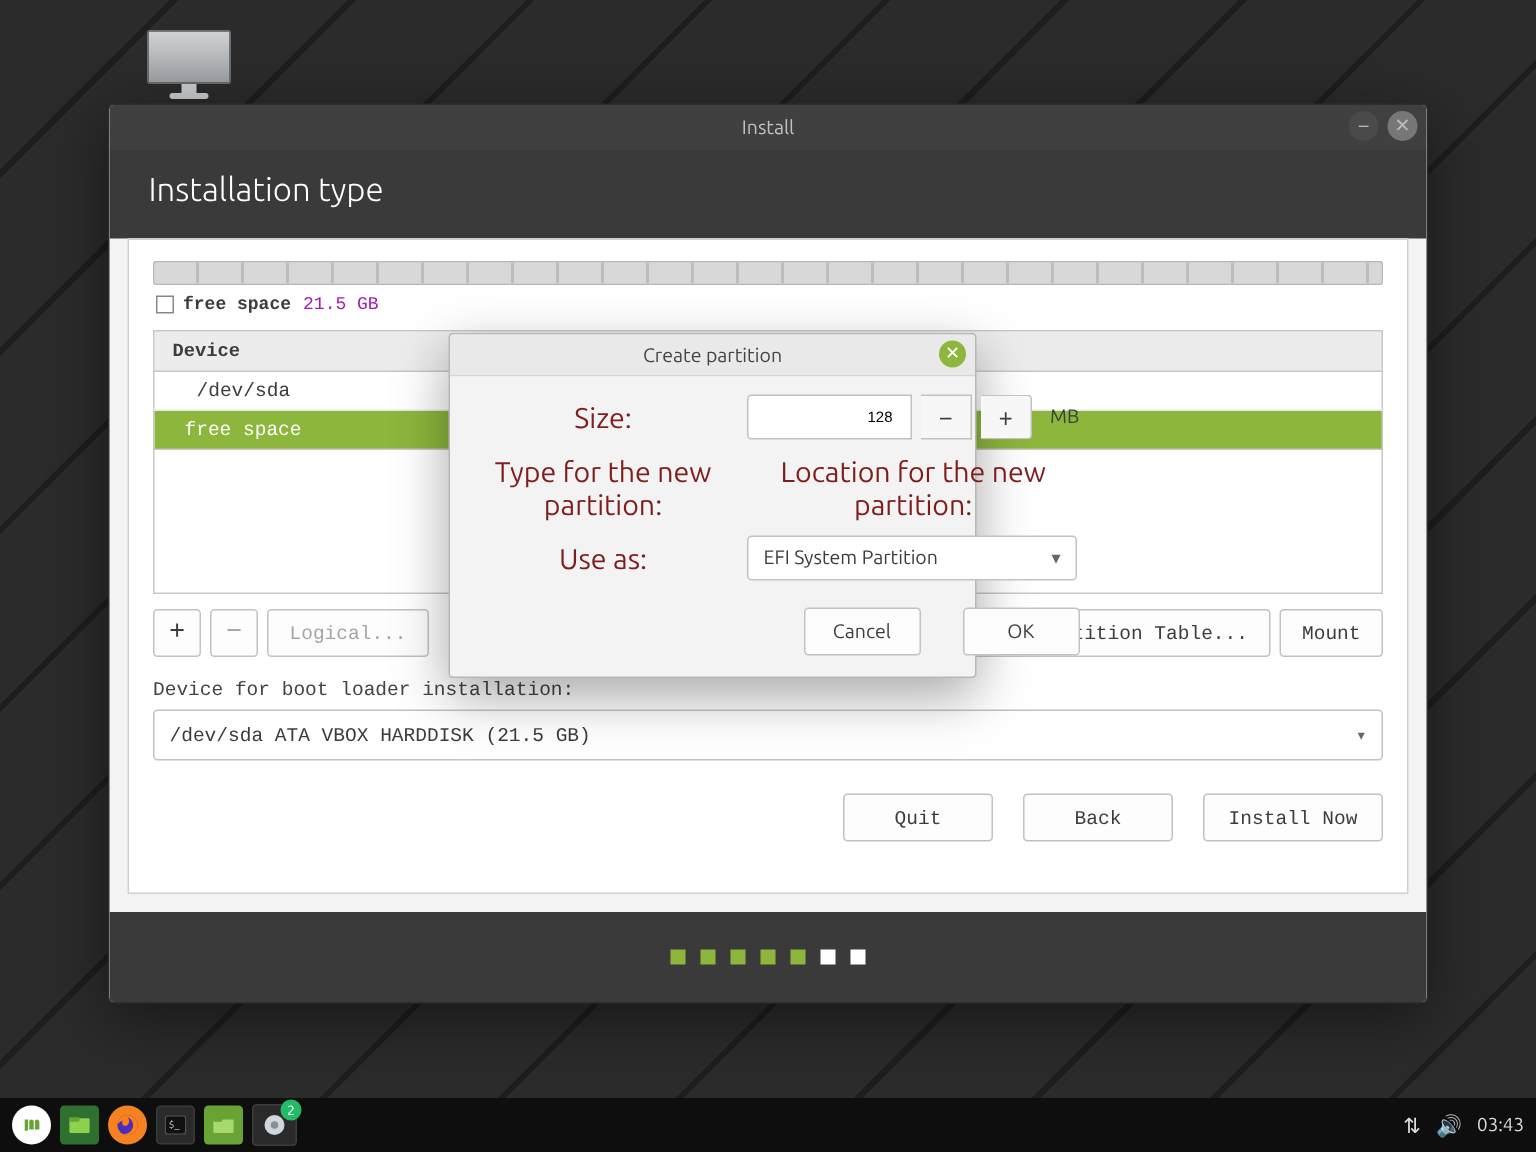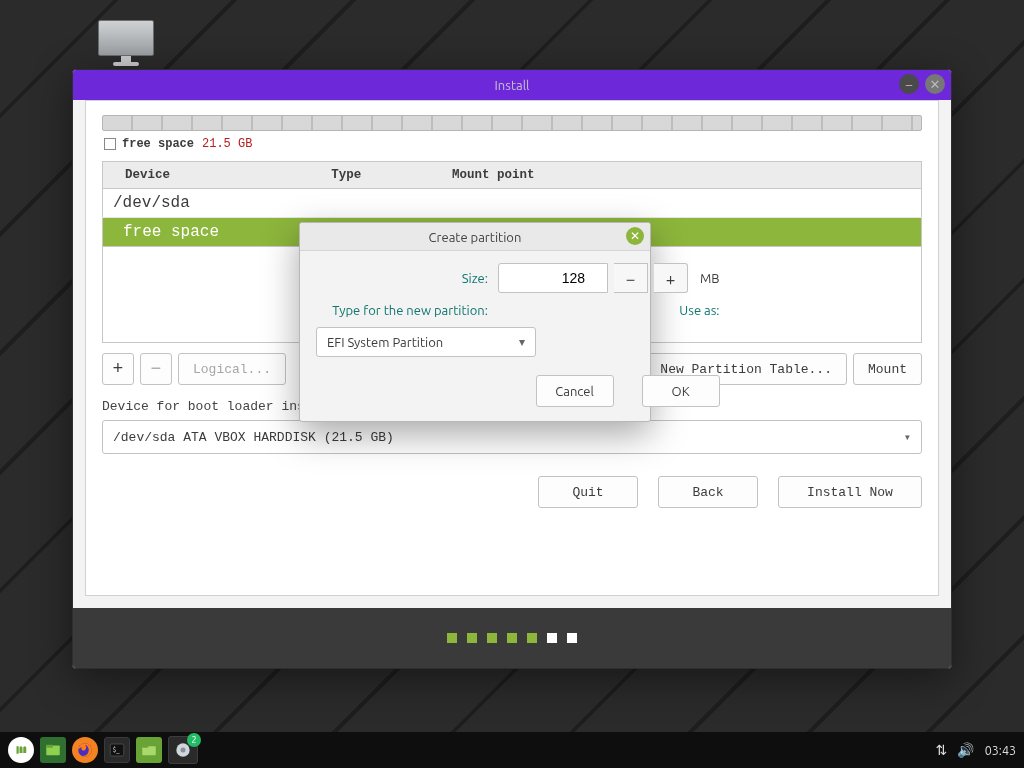--- a/index.html
+++ b/index.html
@@ -20,21 +20,21 @@
   .desk-icon .base { width: 26px; height: 4px; background: #c9cbcd; margin: 0 auto; border-radius: 2px; }
 
   
   .win {
     position: absolute; left: 72px; top: 69px; width: 880px; height: 600px;
     background: #f3f3f3; border-radius: 4px; box-shadow: 0 10px 40px rgba(0,0,0,.45);
     display: flex; flex-direction: column; overflow: hidden;
     border: 1px solid #2e2e2e;
   }
   .win-titlebar {
-    height: 30px; background: #6d28d9; color: #d0d0d0;
+    height: 30px; background: #404040; color: #d0d0d0;
     display: flex; align-items: center; justify-content: center; position: relative;
     font-size: 13px;
   }
   .win-title { opacity: .9; }
   .win-controls { position: absolute; right: 6px; top: 4px; display: flex; gap: 6px; }
   .win-btn { width: 20px; height: 20px; border-radius: 50%; background: #555; color:#bbb; display:flex;align-items:center;justify-content:center; font-size:13px; line-height:1;}
   .win-btn.min { background:#4a4a4a; }
   .win-btn.close { background:#777; }
 
   .header-strip {
@@ -47,25 +47,25 @@
     padding: 14px 16px 16px; display:flex; flex-direction:column;font-family:Liberation Mono, monospace;
   }
 
   .disk-bar {
     height: 16px;
     background: repeating-linear-gradient(90deg, #d8d8d8 0 28px, #bdbdbd 28px 30px);
     border: 1px solid #b5b5b5; border-radius: 2px;
   }
   .free-label { display:flex; align-items:center; gap:6px; margin: 6px 2px 10px; font-size:12px;}
   .free-label .sw { width:12px; height:12px; border:1px solid #888; background:#fff; }
-  .free-label .sz { color:#b91c1c; margin-left: 2px; }
+  .free-label .sz { color:#a21caf; margin-left: 2px; }
 
   table.part { width:100%; border-collapse: collapse; border:1px solid #c7c7c7; }
-  table.part th { text-align:left; background:#ececec; padding:6px 22px; border-bottom:1px solid #c7c7c7; font-weight:600; font-size:12.5px;}
-  table.part td { padding:5px 10px; font-size:16px; }
+  table.part th { text-align:left; background:#ececec; padding:6px 12px; border-bottom:1px solid #c7c7c7; font-weight:600; font-size:12.5px;}
+  table.part td { padding:5px 28px; font-size:13px; }
   table.part tr.sel td { background:#8db63c; color:#fff; }
   table.part tbody tr:first-child td { border-bottom: 1px solid #e6e6e6;}
   .tbl-filler { height: 96px; border:1px solid #c7c7c7; border-top:none; background:#fff;}
 
   .row-btns { display:flex; align-items:center; gap:6px; margin-top:10px; }
   .btn {
     height: 32px; padding: 0 14px; background:#fdfdfd; border:1px solid #c2c2c2;
     border-radius:3px; display:inline-flex; align-items:center; justify-content:center;
     font-size:13px; color:#3c3c3c; cursor:pointer;
   }
@@ -76,21 +76,21 @@
   .boot-label { margin-top:14px; font-size:13px; color:#444; }
   .select {
     margin-top:6px; height:34px; border:1px solid #c2c2c2; border-radius:3px;
     display:flex; align-items:center; padding:0 10px; justify-content:space-between;
     background:#fff;
   }
   .chev { font-size:12px; color:#666; }
 
   .footer-btns { display:flex; gap:20px; justify-content:flex-end; margin-top:22px; }
   .footer-btns .btn { width:100px; }
-  .footer-btns .btn.install { width:144px;text-align:center; }
+  .footer-btns .btn.install { width:120px;text-align:center; }
 
   .dark-footer {
     background:#3a3a3a; height:60px; display:flex; gap:10px;
     align-items:center; justify-content:center;
   }
   .dot { width:10px; height:10px; background:#8db63c; }
   .dot.off { background:#fff; }
 
   
   .modal {
@@ -103,25 +103,25 @@
     height:28px; background:#e9e9e9; border-bottom:1px solid #d5d5d5;
     display:flex; align-items:center; justify-content:center; position:relative;
     font-size:13px; color:#444; border-radius:3px 3px 0 0;
   }
   .modal-close {
     position:absolute; right:6px; top:4px; width:18px; height:18px;
     background:#8db63c; border-radius:50%; color:#fff;
     display:flex; align-items:center; justify-content:center; font-size:12px; line-height:1;
   }
   .modal-body { padding:12px 16px 14px; display:grid; grid-template-columns: 172px 1fr; row-gap:10px; column-gap:10px; align-items:center; }
-  .mlabel { text-align:right; font-size:13px; color:#0f766e; }
+  .mlabel { text-align:center; font-size:19px; color:#7f1d1d; }
   .size-row { display:flex; align-items:center; gap:6px; }
   .num-input {
     width:110px; height:30px; border:1px solid #c2c2c2; border-radius:3px 0 0 3px;
-    text-align:right; padding:0 22px; font-size:14px; background:#fff;
+    text-align:right; padding:0 12px; font-size:10px; background:#fff;
   }
   .spin { width:34px; height:30px; border:1px solid #c2c2c2; display:flex;align-items:center;justify-content:center; background:#f7f7f7; font-size:17px; }
   .spin.minus{ border-left:none; }
   .spin.plus{ border-left:none; border-radius:0 3px 3px 0;}
   .unit { margin-left:6px; font-size:13px; }
 
   .radio-col { display:flex; flex-direction:column; gap:10px; }
   .radio { display:flex; align-items:center; gap:8px; font-size:13px; }
   .r-outer { width:16px; height:16px; border-radius:50%; border:1px solid #999; background:#fff; display:flex;align-items:center;justify-content:center;}
   .r-outer.sel { border-color:#7aa52f; }
@@ -167,20 +167,21 @@
 
 <div class="win">
   <div class="win-titlebar">
     <span class="win-title">Install</span>
     <div class="win-controls">
       <div class="win-btn min">–</div>
       <div class="win-btn close">✕</div>
     </div>
   </div>
 
+  <div class="header-strip">Installation type</div>
 
   <div class="content">
     <div class="disk-bar"></div>
     <div class="free-label">
       <span class="sw"></span>
       <b>free space</b>
       <span class="sz">21.5 GB</span>
     </div>
 
     <table class="part">
@@ -248,20 +249,21 @@
     <div class="mlabel">Size:</div>
     <div class="size-row">
       <input class="num-input" value="128" style="">
       <div class="spin minus">−</div>
       <div class="spin plus">+</div>
       <span class="unit">MB</span>
     </div>
 
     <div class="mlabel">Type for the new partition:</div>
 
+    <div class="mlabel">Location for the new partition:</div>
 
     <div class="mlabel">Use as:</div>
     <div class="dd">
       <span>EFI System Partition</span>
       <span class="chev">▾</span>
     </div>
 
     <div class="modal-actions">
       <div class="btn">Cancel</div>
       <div class="btn">OK</div>

